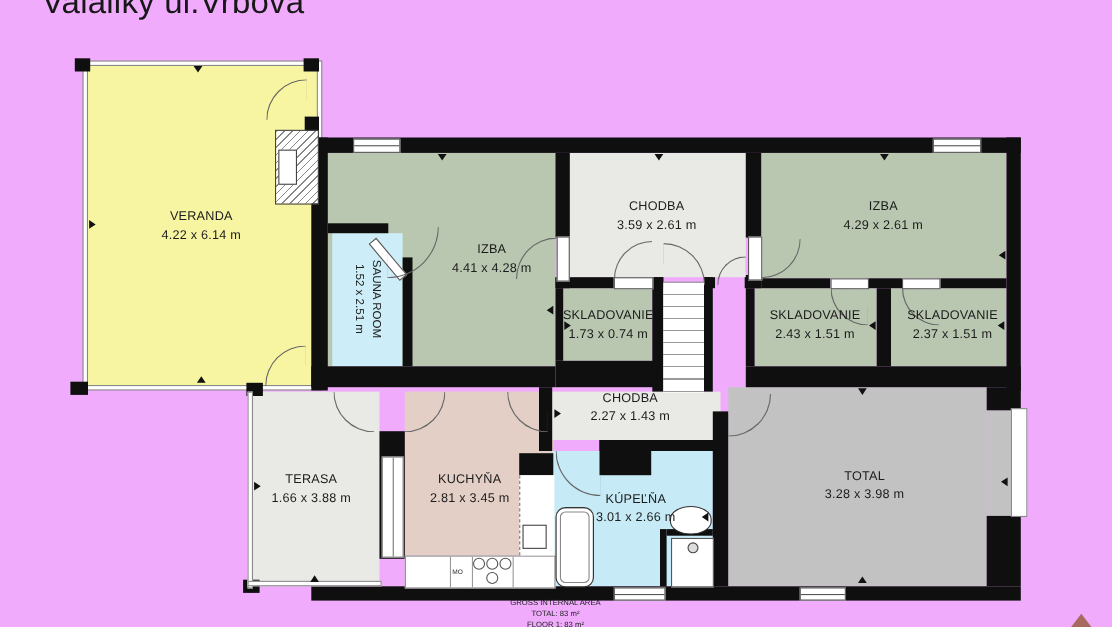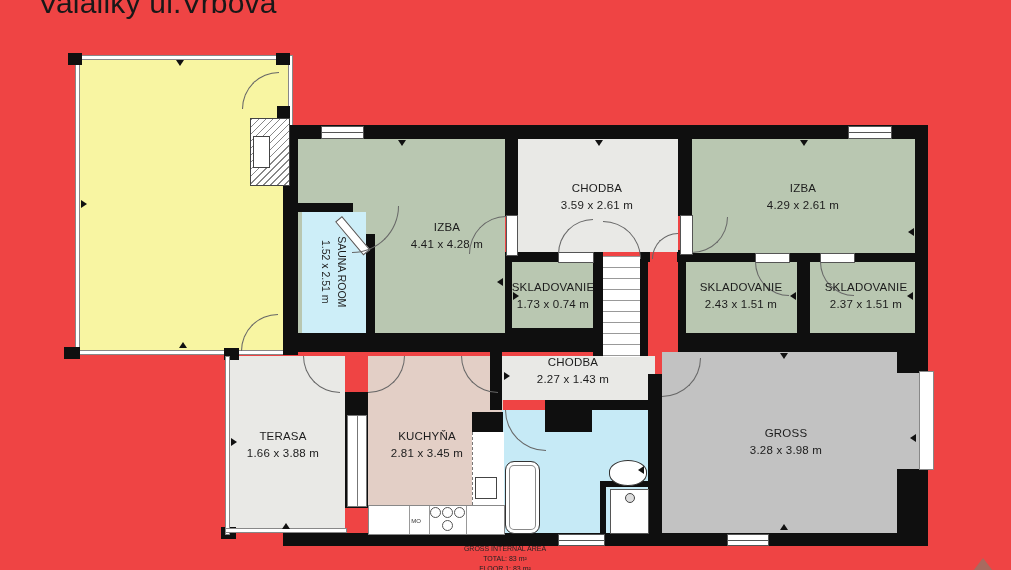--- a/index.html
+++ b/index.html
@@ -1,16 +1,16 @@
 <!DOCTYPE html>
 <html style="--wall: #0f0f0f; --veranda: #f8f5a2; --room_green: #b9c7b1; --room_gray: #e9e9e6; --sauna_blue: #cdeef8; --kitchen_salmon: #e3cfc6; --bath_cyan: #c6eaf6; --garage_gray: #c2c2c2; --logo: #a86a5f;"><head>
 <meta charset="utf-8">
 <style>
   html,body{margin:0;padding:0;background:#fff;}
-  #stage{position:relative;width:1011px;height:570px;background:#ef4444;overflow:hidden;
+  #stage{position:relative;width:1011px;height:570px;background:#f0abfc;overflow:hidden;
          font-family:"Liberation Sans","DejaVu Sans",sans-serif;}
   #plan-title{position:absolute;left:38px;top:-14px;font-size:30px;color:#181818;letter-spacing:.2px;white-space:nowrap;}
   .wall{position:absolute;background:var(--wall,#0f0f0f);}
   .room{position:absolute;}
   .label{position:absolute;display:flex;flex-direction:column;align-items:center;justify-content:center;
          text-align:center;font-size:11.5px;color:#1c1c1c;line-height:1.45;letter-spacing:.2px;}
   .label .nm{white-space:nowrap;}
   .label .dm{white-space:nowrap;}
   .vlabel{position:absolute;display:flex;align-items:center;justify-content:center;}
   .vlabel .rot{transform:rotate(90deg);text-align:center;font-size:10.5px;color:#1c1c1c;line-height:1.5;white-space:nowrap;}
@@ -196,20 +196,24 @@
   <div class="tk l" style="left:790px;top:292px;"></div>
   <div class="tk l" style="left:907px;top:292px;"></div>
   <div class="tk r" style="left:231px;top:438px;"></div>
   <div class="tk u" style="left:282px;top:523px;"></div>
   <div class="tk d" style="left:780px;top:353px;"></div>
   <div class="tk u" style="left:780px;top:524px;"></div>
   <div class="tk l" style="left:910px;top:434px;"></div>
   <div class="tk l" style="left:638px;top:466px;"></div>
   <div class="tk r" style="left:504px;top:372px;"></div>
 
+  <div class="label" style="left:123px;top:189px;width:120px;height:34px;">
+    <span class="nm">VERANDA</span>
+    <span class="dm">4.22 x 6.14 m</span>
+  </div>
   <div class="vlabel" style="left:278px;top:214px;width:112px;height:116px;">
     <div class="rot">
       <span class="nm">SAUNA ROOM</span><br>
       <span class="dm">1.52 x 2.51 m</span>
     </div>
   </div>
   <div class="label" style="left:387px;top:219px;width:120px;height:34px;">
     <span class="nm">IZBA</span>
     <span class="dm">4.41 x 4.28 m</span>
   </div>
@@ -238,22 +242,26 @@
     <span class="dm">1.66 x 3.88 m</span>
   </div>
   <div class="label" style="left:367px;top:428px;width:120px;height:34px;">
     <span class="nm">KUCHYŇA</span>
     <span class="dm">2.81 x 3.45 m</span>
   </div>
   <div class="label" style="left:513px;top:354px;width:120px;height:34px;">
     <span class="nm">CHODBA</span>
     <span class="dm">2.27 x 1.43 m</span>
   </div>
+  <div class="label" style="left:518px;top:446px;width:120px;height:34px;">
+    <span class="nm">KÚPEĽŇA</span>
+    <span class="dm">3.01 x 2.66 m</span>
+  </div>
   <div class="label" style="left:726px;top:425px;width:120px;height:34px;">
-    <span class="nm">GROSS</span>
+    <span class="nm">TOTAL</span>
     <span class="dm">3.28 x 3.98 m</span>
   </div>
 
   <div id="footer">
     <div>GROSS INTERNAL AREA</div>
     <div>TOTAL: 83 m²</div>
     <div>FLOOR 1: 83 m²</div>
   </div>
   <div id="logo"></div>
 

